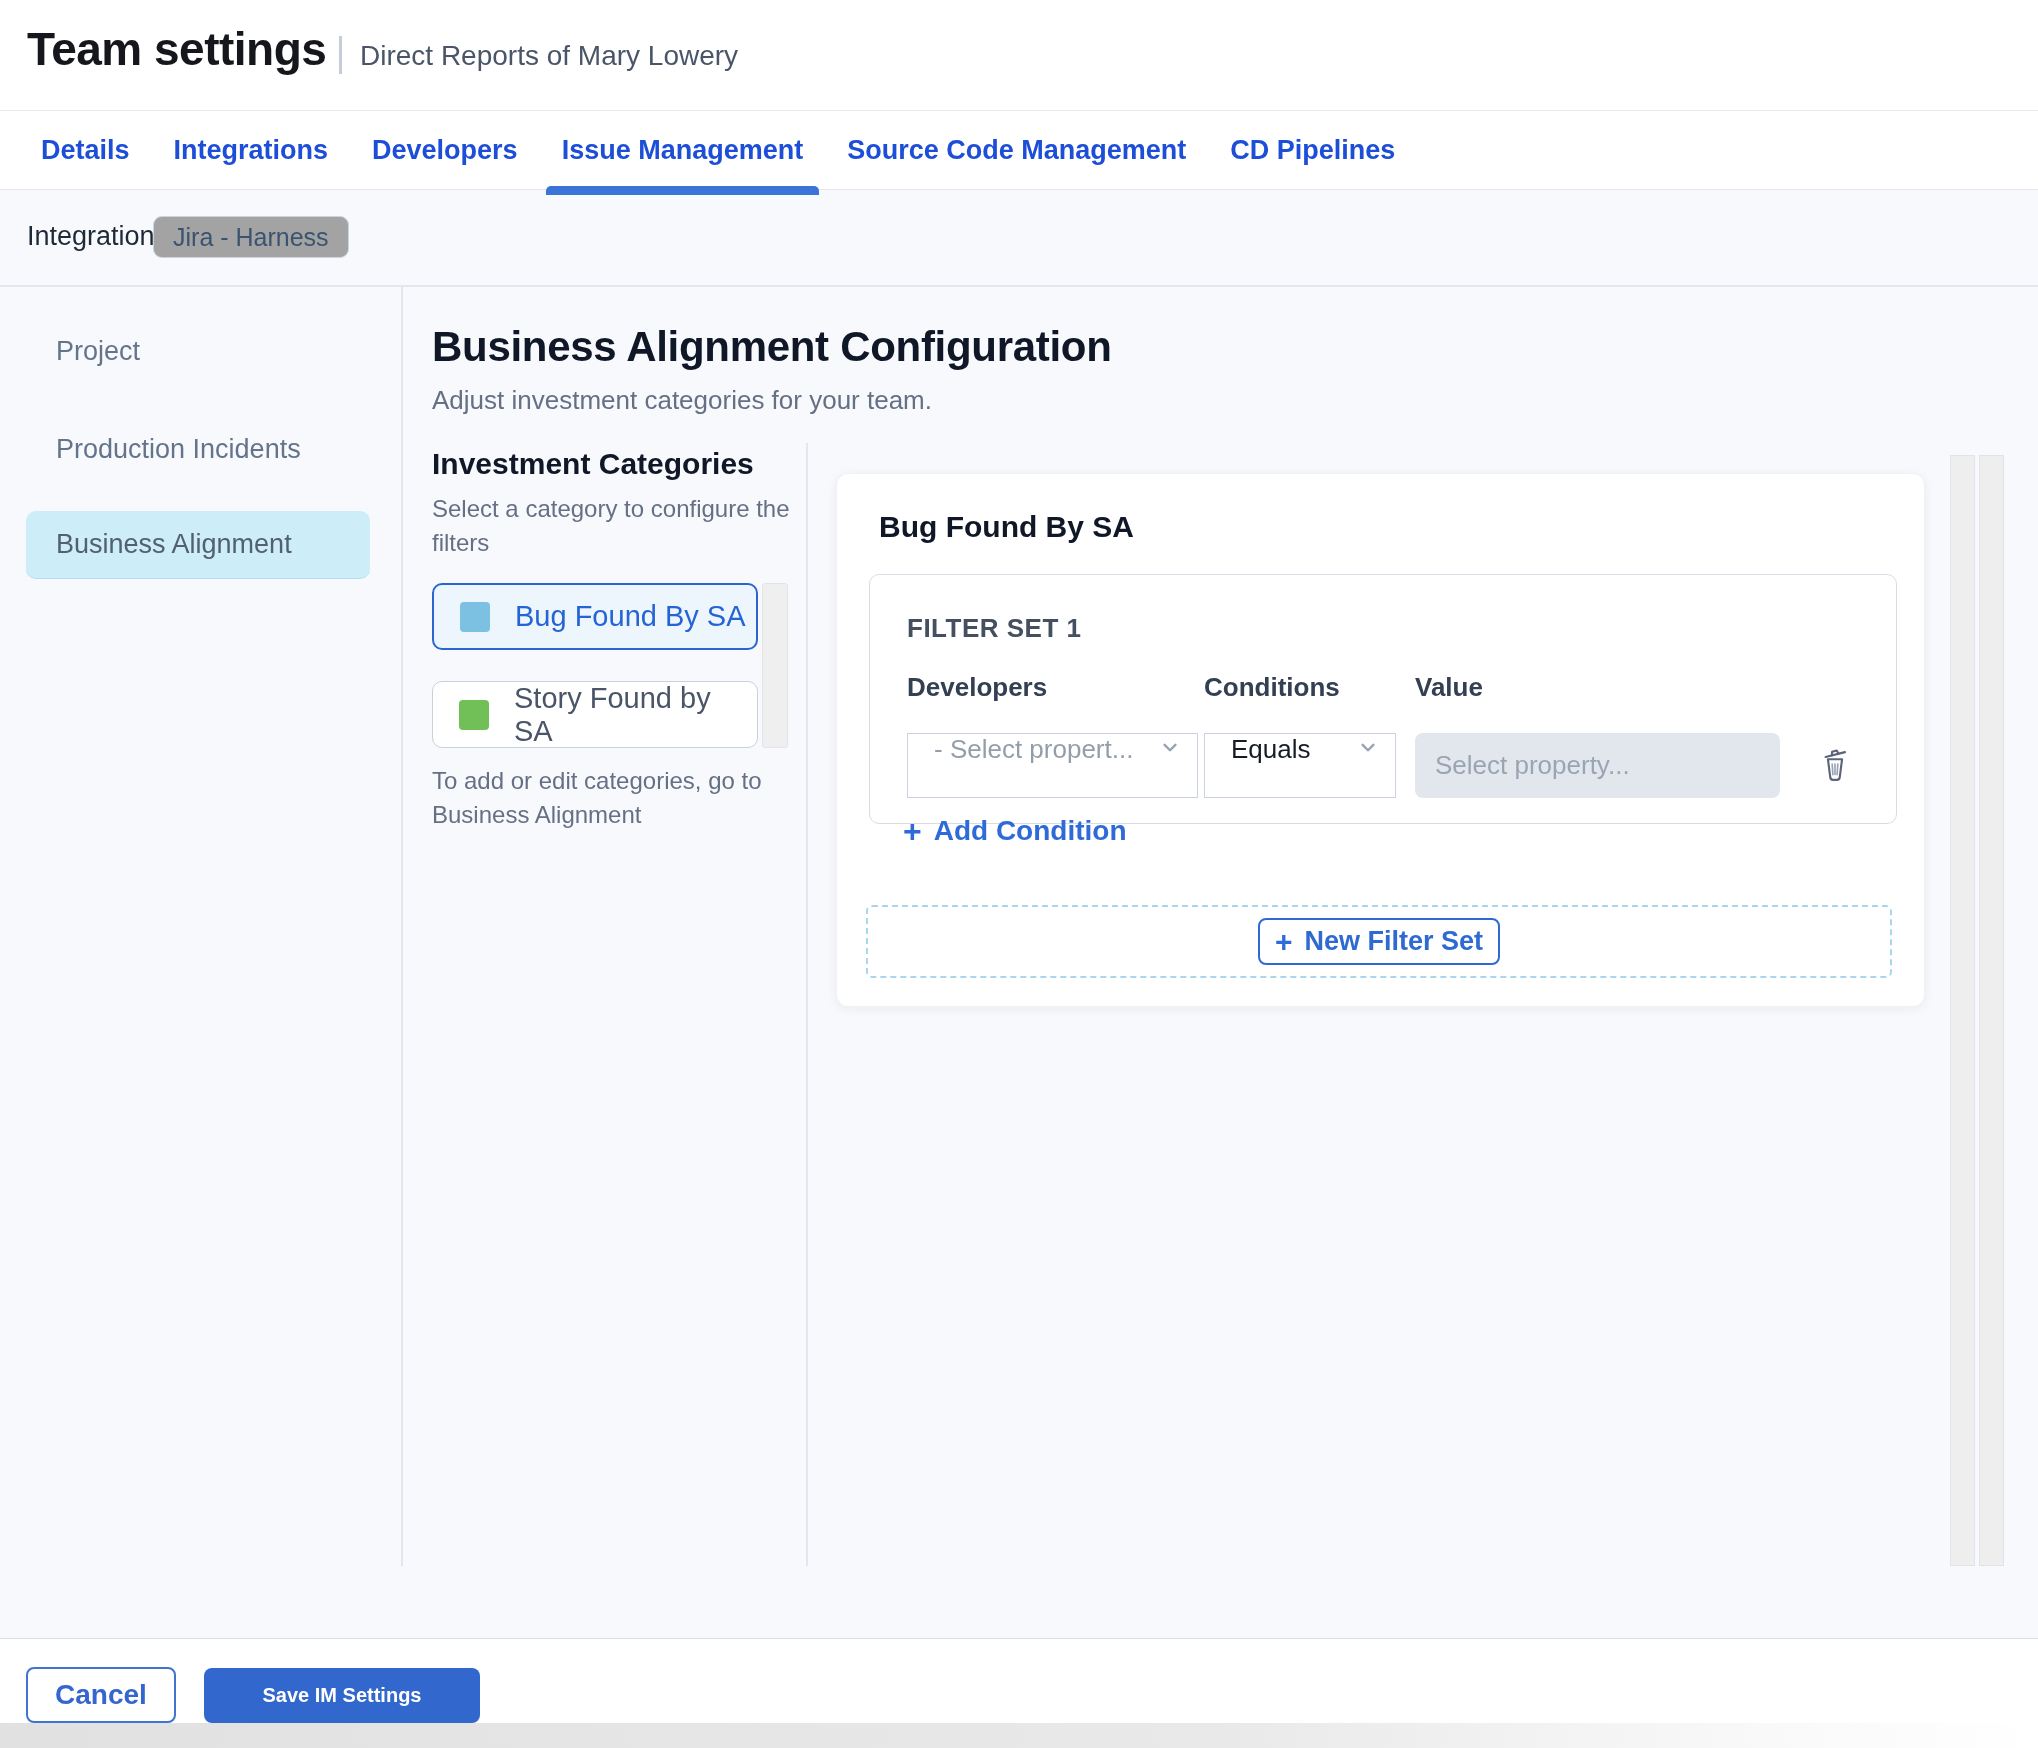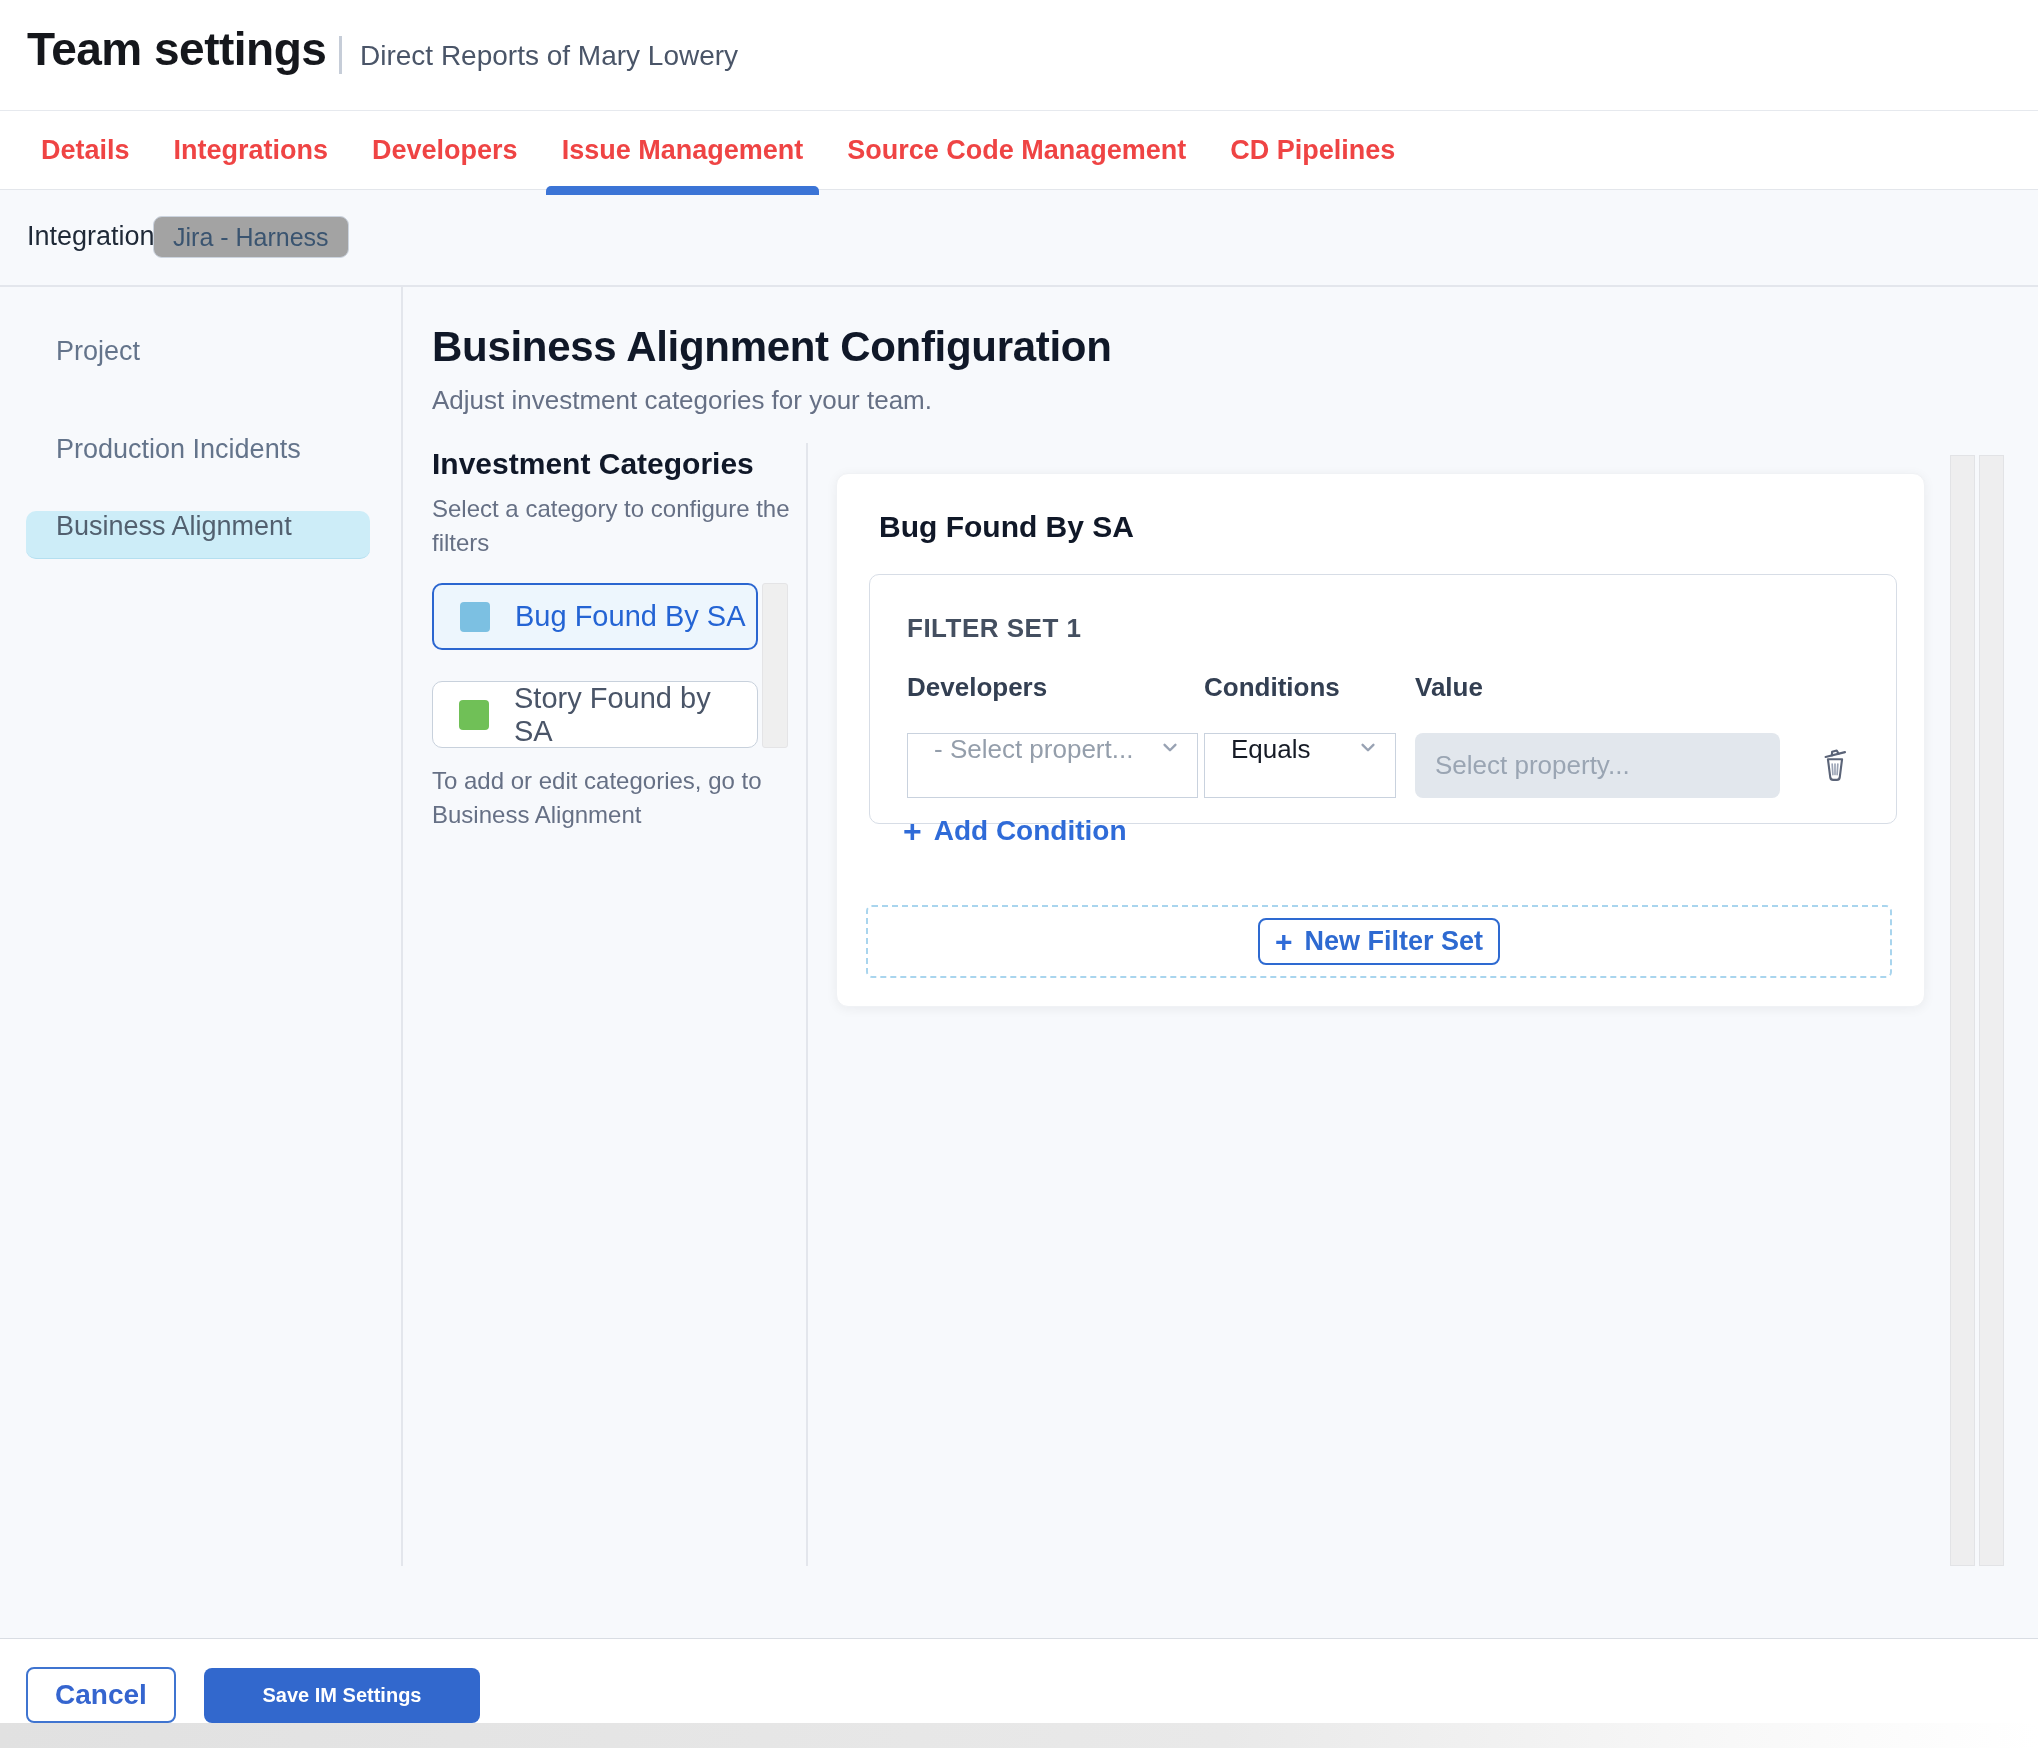--- a/index.html
+++ b/index.html
@@ -13,21 +13,21 @@
   .hdr-title { position: absolute; left: 27px; top: 22px; font-size: 46px; font-weight: 700; color: #15171c; letter-spacing: -0.5px; }
   .hdr-sep   { position: absolute; left: 339px; top: 36px; width: 3px; height: 38px; background: #c6cdd8; }
   .hdr-sub   { position: absolute; left: 360px; top: 40px; font-size: 28px; color: #4a5568; }
 
   
   .tabs-row {
     position: absolute; left: 0; top: 110px; width: 2038px; height: 80px;
     background: #ffffff; border-top: 1.5px solid #e6e9ee; border-bottom: 1.5px solid #e3e6eb;
     display: flex; align-items: center; padding-left: 41px; gap: 44px;
   }
-  .tab { position: relative; font-size: 27px; font-weight: 600; color: #ef4444; height: 80px; display: flex; align-items: center; cursor: pointer; }
+  .tab { position: relative; font-size: 27px; font-weight: 600; color: #1d4ed8; height: 80px; display: flex; align-items: center; cursor: pointer; }
   .tab .underline {
     position: absolute; left: -16px; right: -16px; bottom: -5px; height: 9px;
     background: #3b74d6; border-radius: 5px 5px 0 0; display: none;
   }
   .tab.active .underline { display: block; }
 
   
   .content-bg { position: absolute; left: 0; top: 190px; width: 2038px; height: 1448px; background: #f7f9fc; }
 
   
@@ -40,23 +40,23 @@
   }
 
   
   .h-div     { position: absolute; left: 0; top: 285px; width: 2038px; height: 1.5px; background: #e3e6ec; }
   .v-div-1   { position: absolute; left: 401px; top: 286px; width: 1.5px; height: 1280px; background: #e3e6ec; }
   .v-div-2   { position: absolute; left: 806px; top: 443px; width: 1.5px; height: 1123px; background: #e3e6ec; }
 
   
   .side-item { position: absolute; left: 56px; font-size: 27px; color: #64748b; cursor: pointer; }
   .side-item.sel-pill {
-    left: 26px; width: 344px; height: 48px; background: #cdedf8;
+    left: 26px; width: 344px; height: 68px; background: #cdedf8;
     border-radius: 10px; border-bottom: 1.5px solid #b4dff0;
-    display: flex; padding-left: 30px; color: #52606f;
+    display: flex; align-items: center; padding-left: 30px; color: #52606f;
   }
 
   
   .page-title    { position: absolute; left: 432px; top: 323px; font-size: 42px; font-weight: 700; color: #101828; letter-spacing: -0.3px; }
   .page-subtitle { position: absolute; left: 432px; top: 385px; font-size: 26px; color: #667085; }
 
   .cat-title { position: absolute; left: 432px; top: 447px; font-size: 30px; font-weight: 700; color: #101828; }
   .cat-desc  { position: absolute; left: 432px; top: 492px; width: 372px; font-size: 24px; line-height: 34px; color: #667085; }
 
   .cat-btn {

